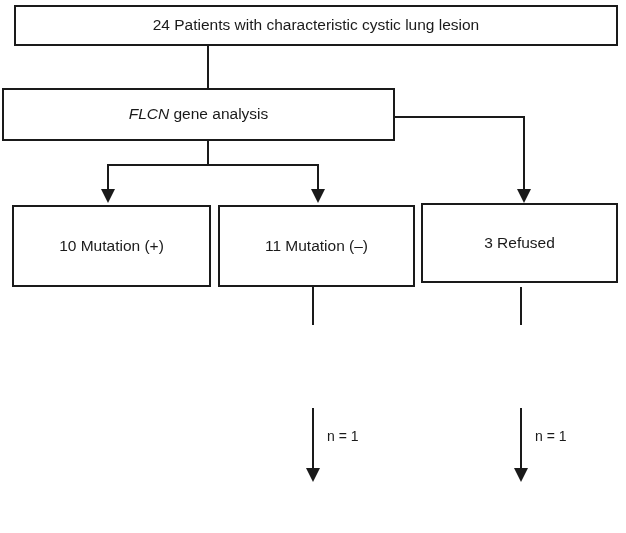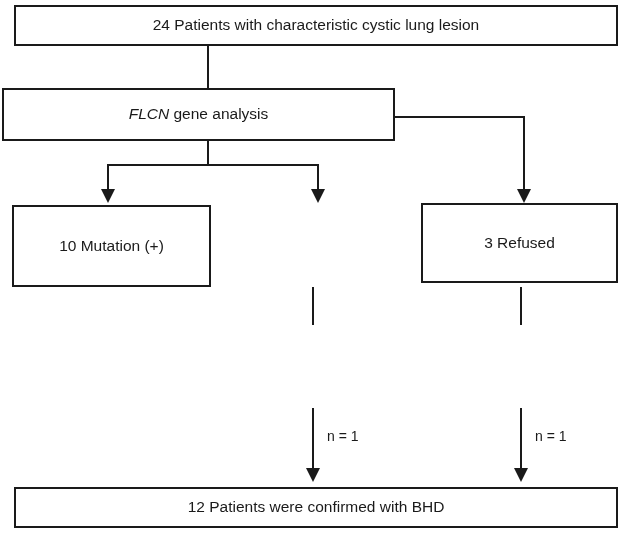--- a/index.html
+++ b/index.html
@@ -89,34 +89,34 @@
   <div class="arrow-head" style="left:311px; top:189px;"></div>
 
   <div class="conn h-line" style="left:395px; top:116px; width:130px; height:2px;"></div>
   <div class="conn v-line" style="left:523px; top:116px; width:2px; height:74px;"></div>
   <div class="arrow-head" style="left:517px; top:189px;"></div>
 
   <div class="node" style="left:12px; top:205px; width:199px; height:82px;justify-content:center;">
     <span class="label">10 Mutation (+)</span>
   </div>
 
+  <div class="node" style="left:218px; top:205px; width:197px; height:82px;">
+    <span class="label">11 Mutation (–)</span>
+  </div>
 
   <div class="node" style="left:421px; top:203px; width:197px; height:80px;">
     <span class="label">3 Refused</span>
   </div>
 
   <div class="conn v-line" style="left:312px; top:287px; width:2px; height:38px;"></div>
   <div class="conn v-line" style="left:520px; top:287px; width:2px; height:38px;"></div>
 
 
   <div class="conn v-line" style="left:312px; top:408px; width:2px; height:61px;"></div>
   <div class="arrow-head" style="left:306px; top:468px;"></div>
   <div class="edge-note" style="left:327px; top:428px;">n = 1</div>
 
   <div class="conn v-line" style="left:520px; top:408px; width:2px; height:61px;"></div>
   <div class="arrow-head" style="left:514px; top:468px;"></div>
   <div class="edge-note" style="left:535px; top:428px;">n = 1</div>
 
-  <div class="node" style="left:14px; top:487px; width:604px; height:41px;">
-    <span class="label">12 Patients were confirmed with BHD</span>
-  </div>
 
 </div>
 
 </body></html>

